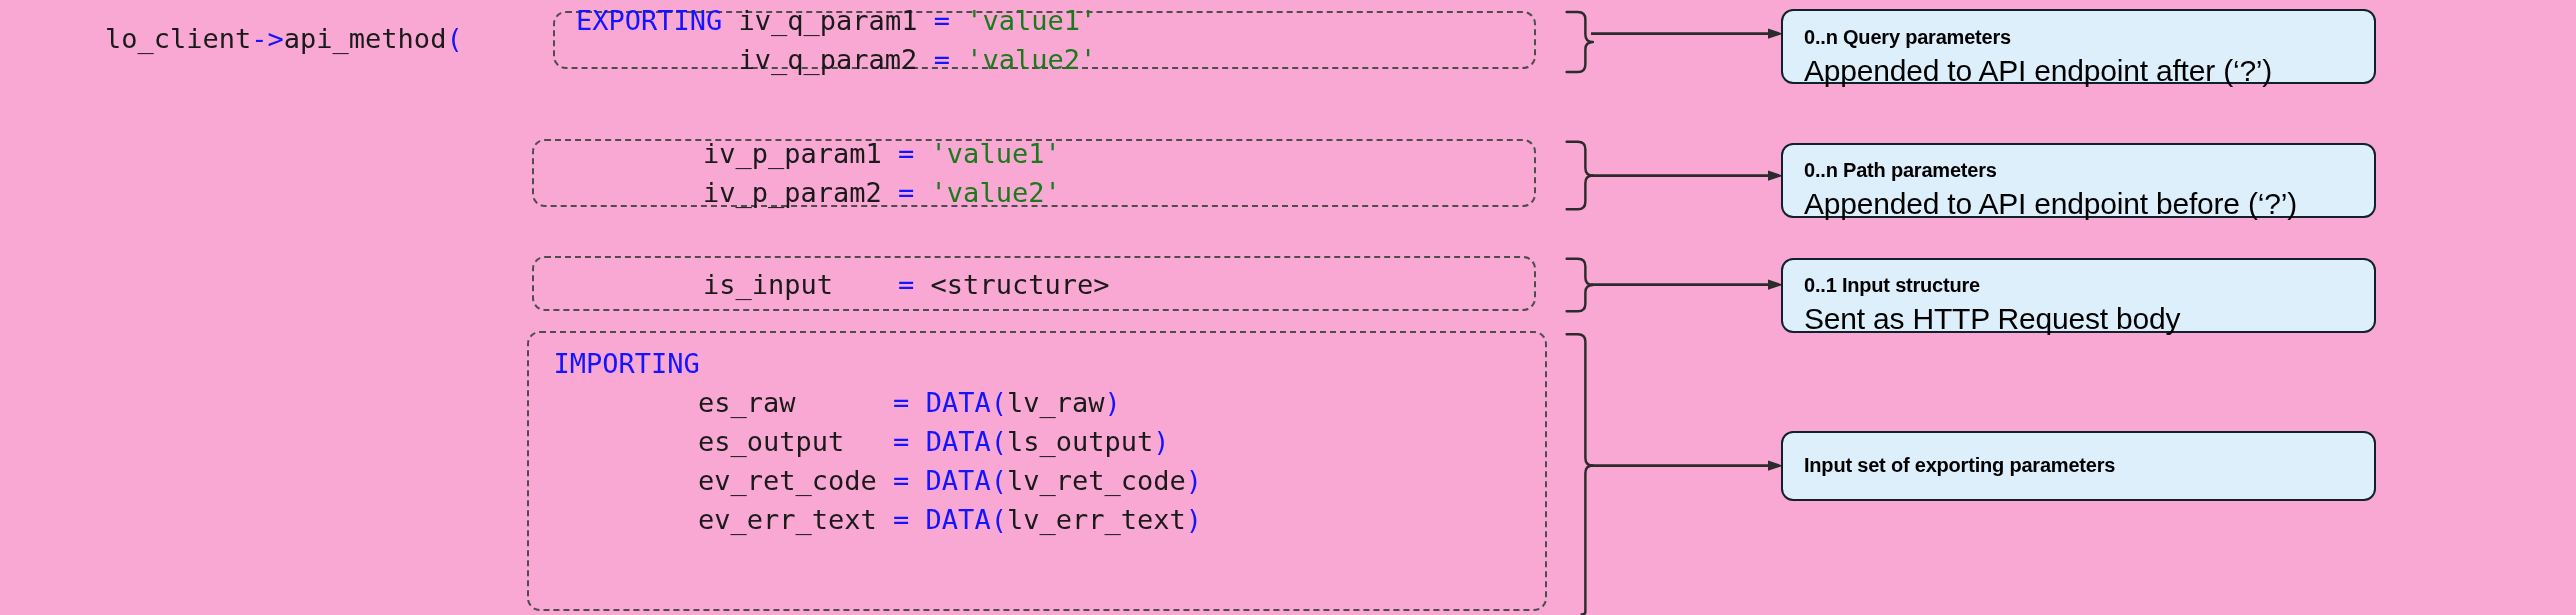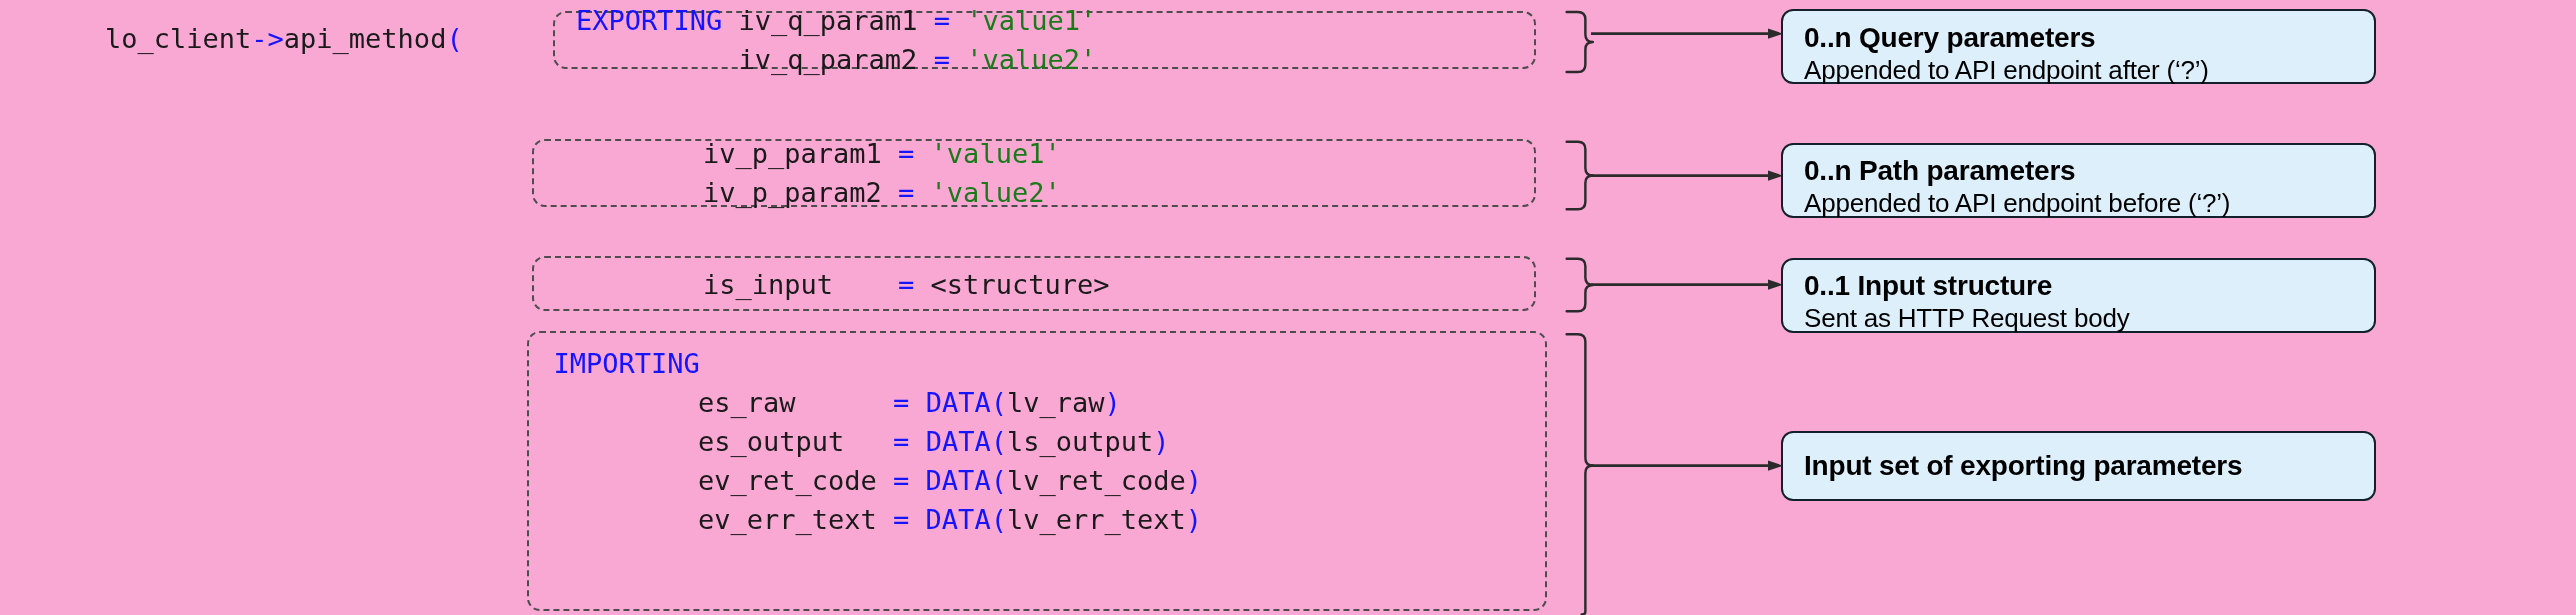--- a/index.html
+++ b/index.html
@@ -91,29 +91,29 @@
     box-sizing: border-box;
     background: #ddeffb;
     border: 2.4px solid #12202b;
     border-radius: 12.2px;
     padding: 9.4px 19px 11.3px 21px;
     color: #000000;
   }
   .callout .c-title {
     font-family: "Liberation Sans", sans-serif;
     font-weight: bold;
-    font-size: 28px;
+    font-size: 20px;
     line-height: 33px;
     letter-spacing: -0.2px;
     display: block;
   }
   .callout .c-sub {
     font-family: "Liberation Sans", sans-serif;
     font-weight: normal;
-    font-size: 26px;
+    font-size: 30px;
     line-height: 33px;
     letter-spacing: -0.2px;
     display: block;
   }
   .callout.single {
     display: flex;
     align-items: center;
   }
 
   #callout-query { left: 1781px; top: 9.4px;  width: 595px; height: 75px; }

